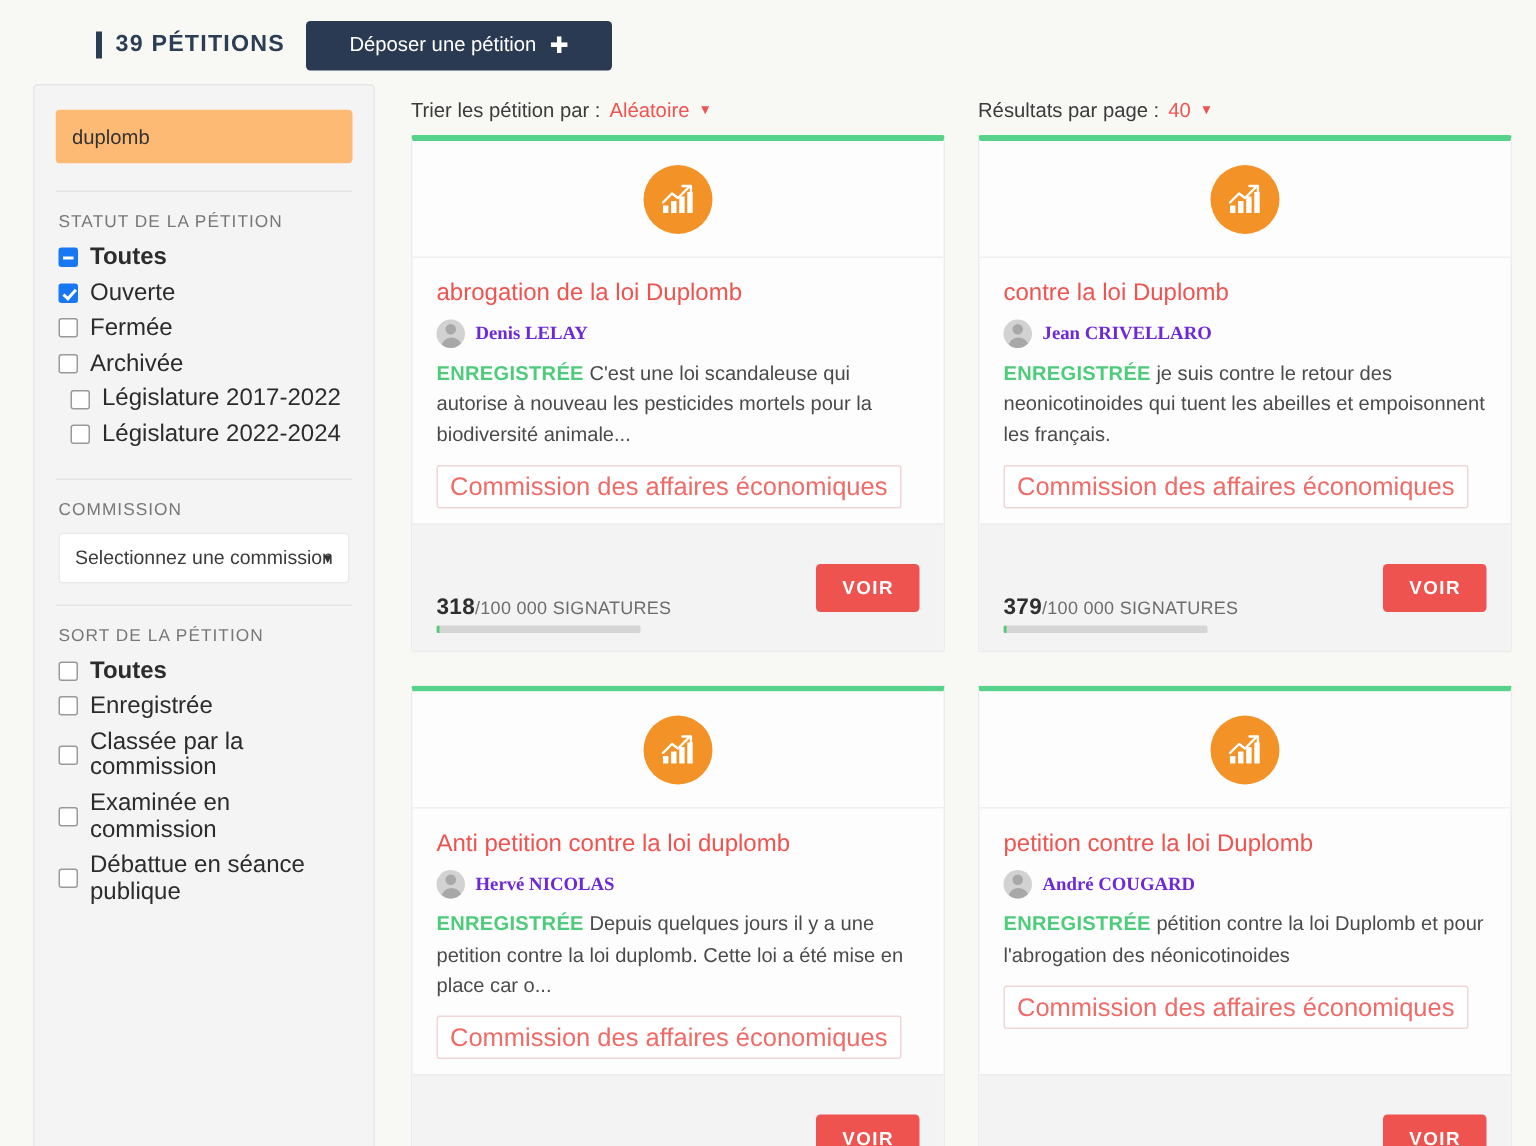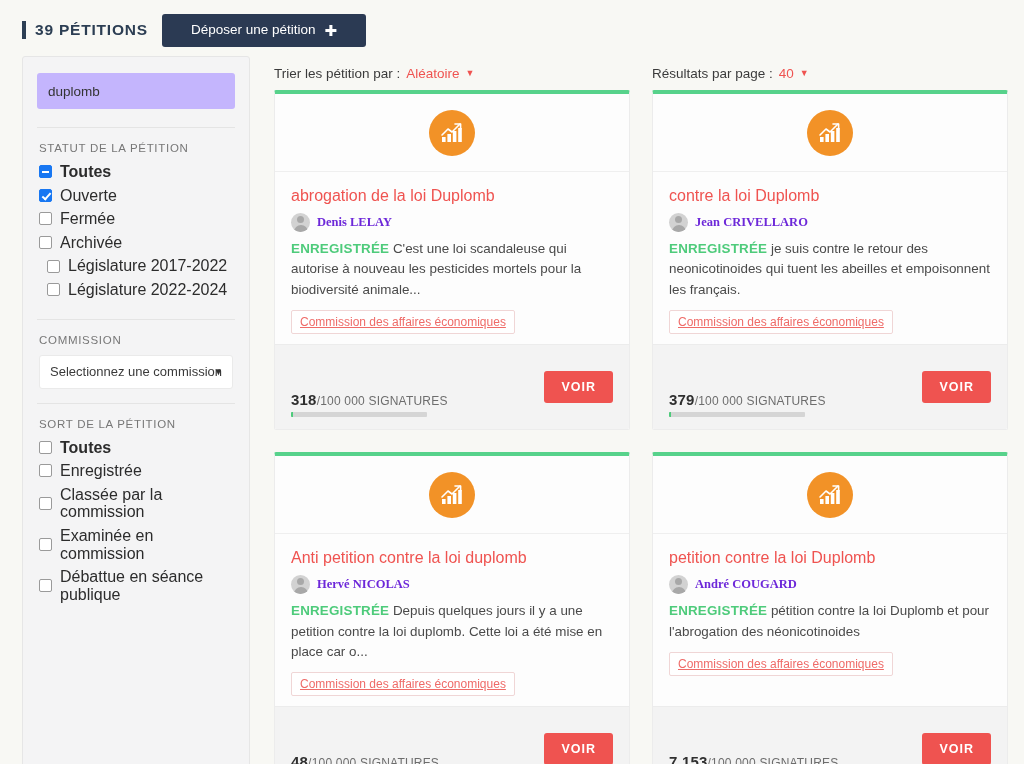--- a/index.html
+++ b/index.html
@@ -13,20 +13,21 @@
     overflow: hidden;
   }
 
   
   .page-header {
     display: flex;
     align-items: center;
     gap: 14px;
     padding: 14px 0 10px 22px;
     height: 56px;
+    margin-left: 42px;
   }
   .count-wrap { display: flex; align-items: center; gap: 9px; }
   .count-bar {
     width: 4px; height: 18px; background: #2c3e53; display: block;
   }
   .count-text {
     font-size: 15.5px; font-weight: bold; letter-spacing: .8px;
     color: #2c3e53;
   }
   .deposit-btn {
@@ -48,21 +49,21 @@
     border: 1px solid #e6e6e6;
     border-radius: 3px;
     padding: 16px 14px 14px 14px;
   }
   .search-row {
     display: flex; margin-bottom: 18px;
     border-radius: 3px; overflow: hidden;
   }
   .search-input {
     flex: 1; border: none; outline: none;
-    background: #c4b5fd;
+    background: #fdba74;
     font-family: inherit; font-size: 13.5px;
     color: #333; padding: 10px 11px;
     height: 36px;
   }
 
   .filter-group {
     border-top: 1px solid #e4e4e4;
     padding: 14px 2px 14px 2px;
   }
   .filter-group:first-of-type { border-top: none; padding-top: 0; }
@@ -178,23 +179,22 @@
     font-size: 13.4px; line-height: 1.52; color: #4a4a4a;
     margin: 0 0 10px 0;
   }
   .status-tag {
     color: #4ecb7b; font-weight: bold; letter-spacing: .2px;
   }
   .commission-badge {
     display: inline-block;
     border: 1px solid #f0d6d6;
     color: #ef6b68; background: #fff;
-    font-size: 12px; padding: 5px 8px; border-radius: 2px;
+    font-size: 17px; padding: 5px 8px; border-radius: 2px;
     line-height: 1;
-    text-decoration: underline;
   }
   .card-footer {
     background: #f3f3f3;
     border-top: 1px solid #ececec;
     padding: 12px 16px;
     display: flex; align-items: center; justify-content: space-between;
     min-height: 58px;
   }
   .sig-block { display: flex; flex-direction: column; gap: 4px; }
   .sig-text { font-size: 12px; color: #6d6d6d; letter-spacing: .2px; margin-top: 34px; }

